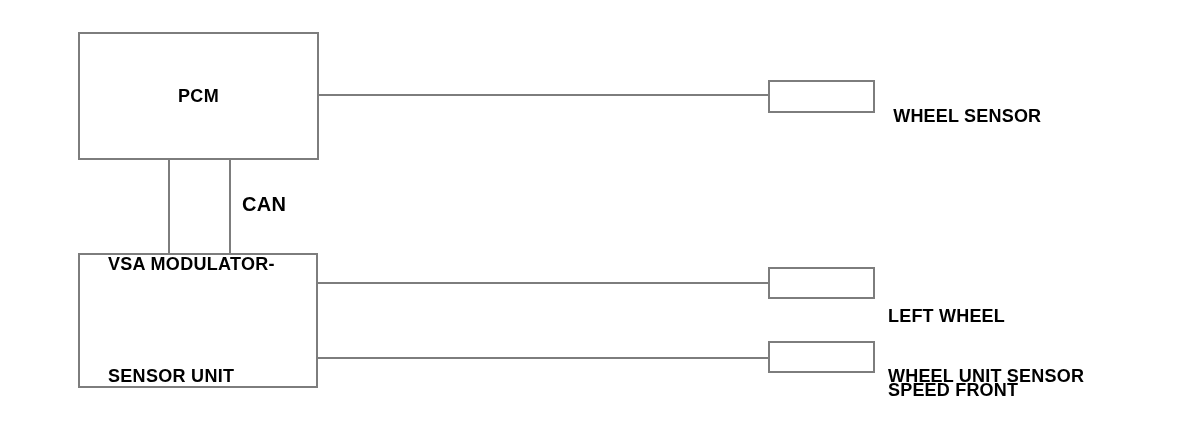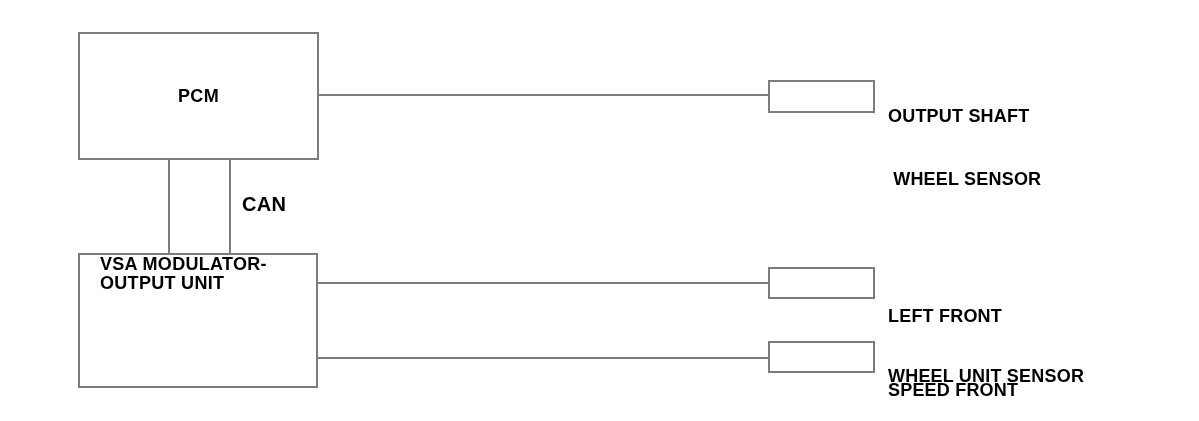--- a/index.html
+++ b/index.html
@@ -25,22 +25,22 @@
     background: var(--bg);
     font-size: 18px;
     letter-spacing: 0.3px;
   }
   .box-pcm {
     left: 78px; top: 32px; width: 241px; height: 128px;
     display: flex; align-items: center; justify-content: center;
   }
   .box-vsa {
     left: 78px; top: 253px; width: 240px; height: 135px;
-    display: flex; flex-direction: column; justify-content: flex-start;
-    padding-left: 20px;
+    display: flex; flex-direction: column; justify-content: space-between;
+    padding-left: 28px;
     line-height: 19px;
   }
   .vline {
     position: absolute;
     width: 2px;
     background: var(--line);
   }
   .vline-left  { left: 168px; top: 160px; height: 93px; }
   .vline-right { left: 229px; top: 160px; height: 93px; }
   .can-label {
@@ -87,34 +87,33 @@
   <div class="box box-pcm">
     <span>PCM</span>
   </div>
 
   <div class="vline vline-left"></div>
   <div class="vline vline-right"></div>
   <div class="can-label">CAN</div>
 
   <div class="box box-vsa">
     <div>VSA MODULATOR-</div>
-    <div>OUTPUT UNIT</div>
+    <div>SENSOR UNIT</div>
   </div>
 
   <div class="hline wire-output"></div>
   <div class="connector conn-output"></div>
   <div class="sensor-label label-output">
-    <div>OUTPUT SHAFT</div>
     <div> WHEEL SENSOR</div>
   </div>
 
   <div class="hline wire-left"></div>
   <div class="connector conn-left"></div>
   <div class="sensor-label label-left">
-    <div>LEFT FRONT</div>
+    <div>LEFT WHEEL</div>
     <div>WHEEL UNIT SENSOR</div>
   </div>
 
   <div class="hline wire-right"></div>
   <div class="connector conn-right"></div>
   <div class="sensor-label label-right">
     <div>SPEED FRONT</div>
     
   </div>
 

